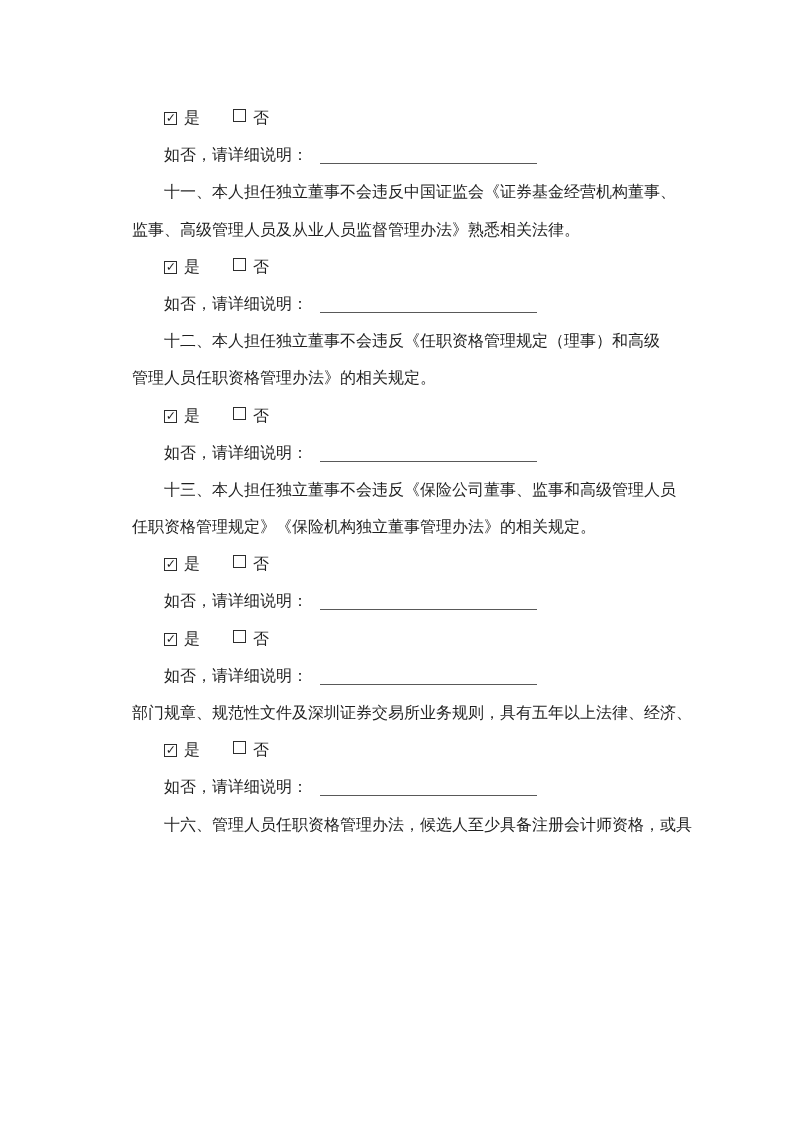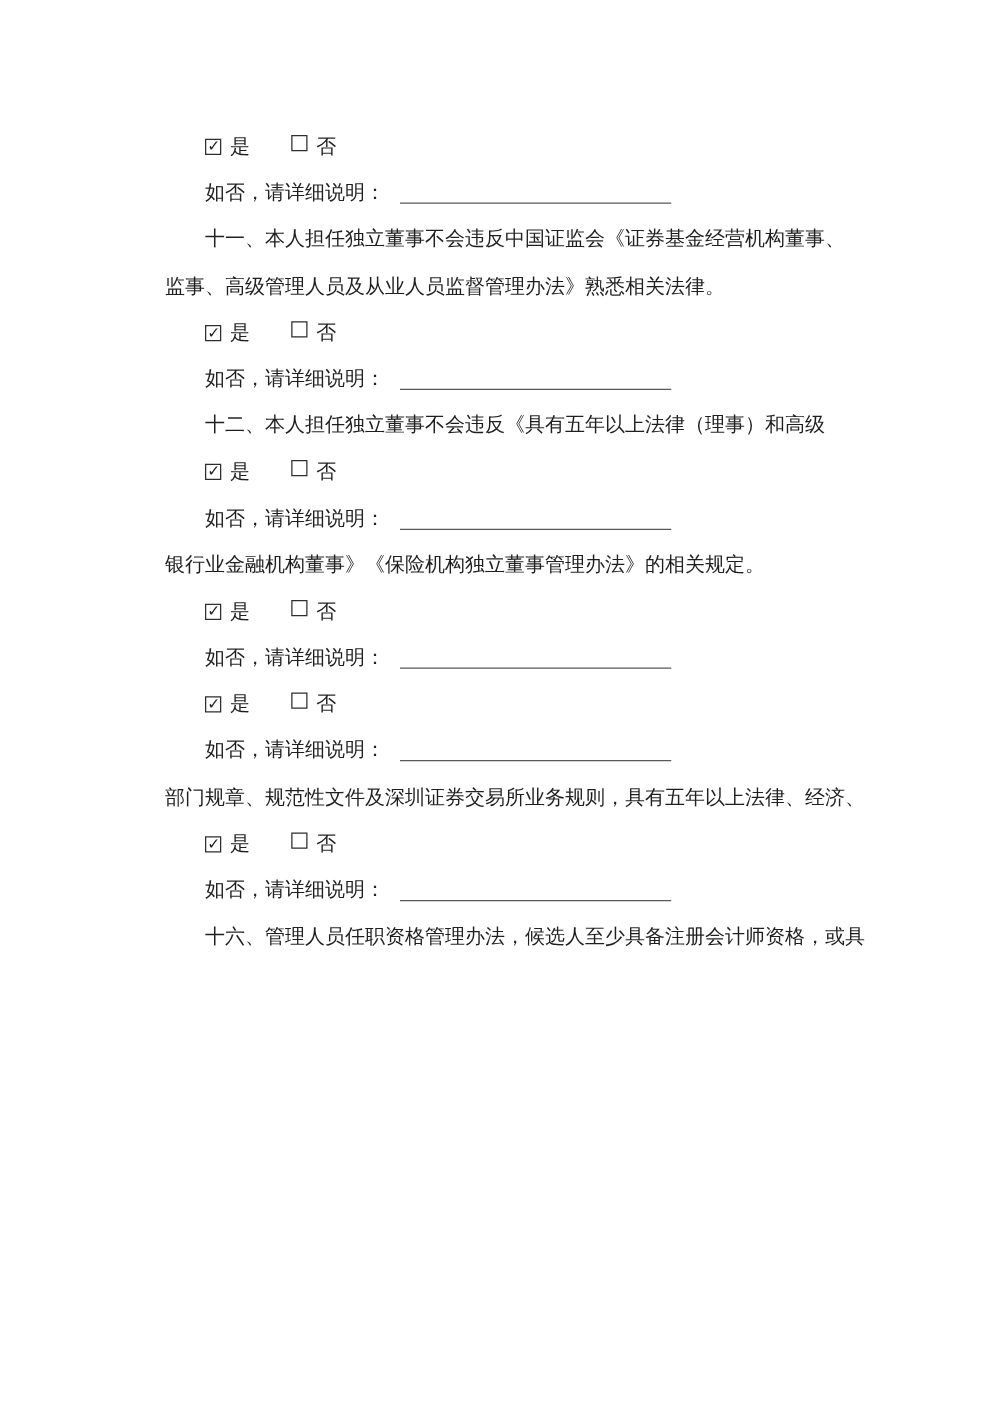--- a/index.html
+++ b/index.html
@@ -68,30 +68,32 @@
   <div class="line indent">十一、本人担任独立董事不会违反中国证监会《证券基金经营机构董事、</div>
   <div class="line">监事、高级管理人员及从业人员监督管理办法》熟悉相关法律。</div>
   <div class="line indent">
     <span class="cb"><span class="mark">✓</span></span><span class="cb-label">是</span>
     <span class="cb cb-no"></span><span class="cb-label">否</span>
   </div>
   <div class="line indent">
     <span>如否，请详细说明：</span><span class="blank"></span>
   </div>
 
-  <div class="line indent">十二、本人担任独立董事不会违反《具有五年以上法律（理事）和高级</div>
+  <div class="line indent">十二、本人担任独立董事不会违反《任职资格管理规定（理事）和高级</div>
+  <div class="line">管理人员任职资格管理办法》的相关规定。</div>
   <div class="line indent">
     <span class="cb"><span class="mark">✓</span></span><span class="cb-label">是</span>
     <span class="cb cb-no"></span><span class="cb-label">否</span>
   </div>
   <div class="line indent">
     <span>如否，请详细说明：</span><span class="blank"></span>
   </div>
 
-  <div class="line">银行业金融机构董事》《保险机构独立董事管理办法》的相关规定。</div>
+  <div class="line indent">十三、本人担任独立董事不会违反《保险公司董事、监事和高级管理人员</div>
+  <div class="line">任职资格管理规定》《保险机构独立董事管理办法》的相关规定。</div>
   <div class="line indent">
     <span class="cb"><span class="mark">✓</span></span><span class="cb-label">是</span>
     <span class="cb cb-no"></span><span class="cb-label">否</span>
   </div>
   <div class="line indent">
     <span>如否，请详细说明：</span><span class="blank"></span>
   </div>
 
   <div class="line indent">
     <span class="cb"><span class="mark">✓</span></span><span class="cb-label">是</span>

